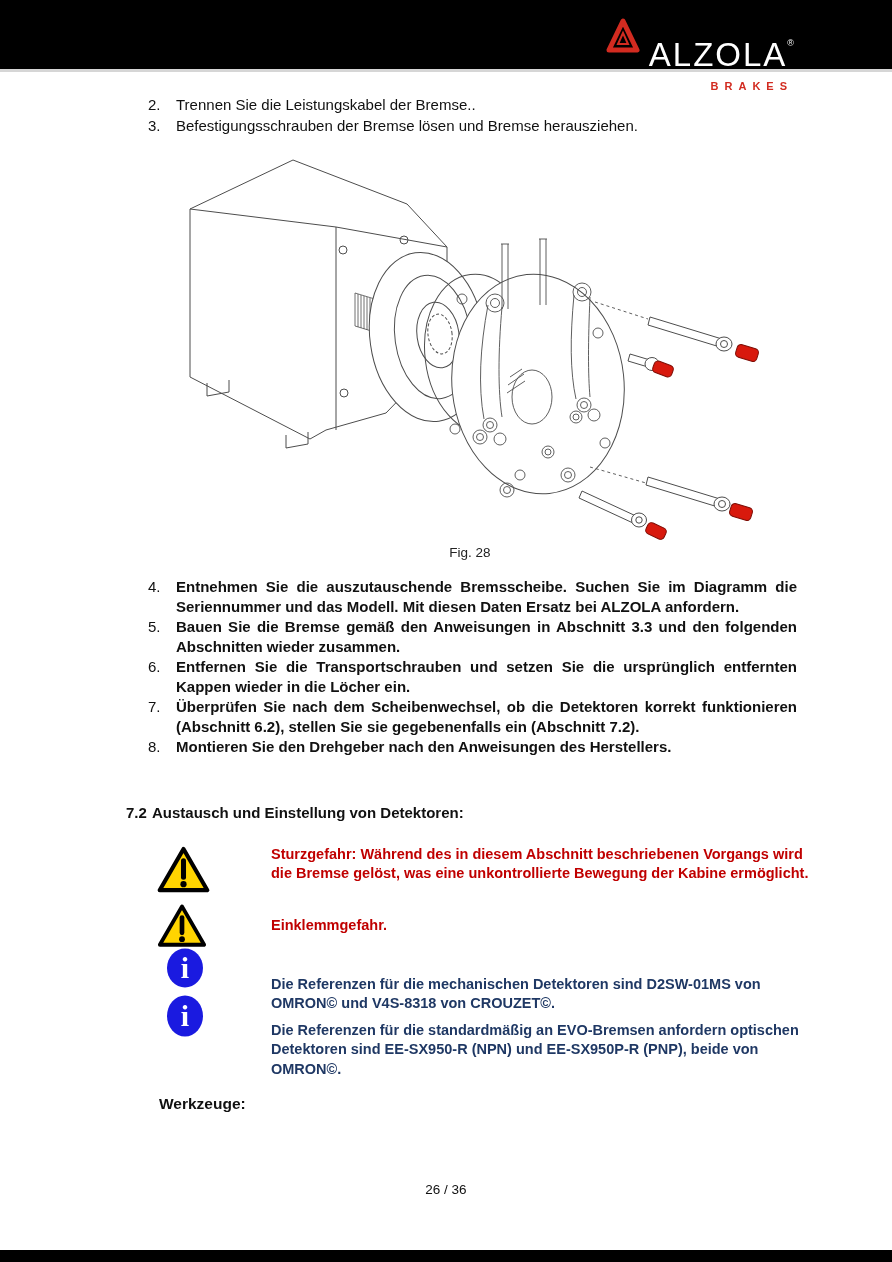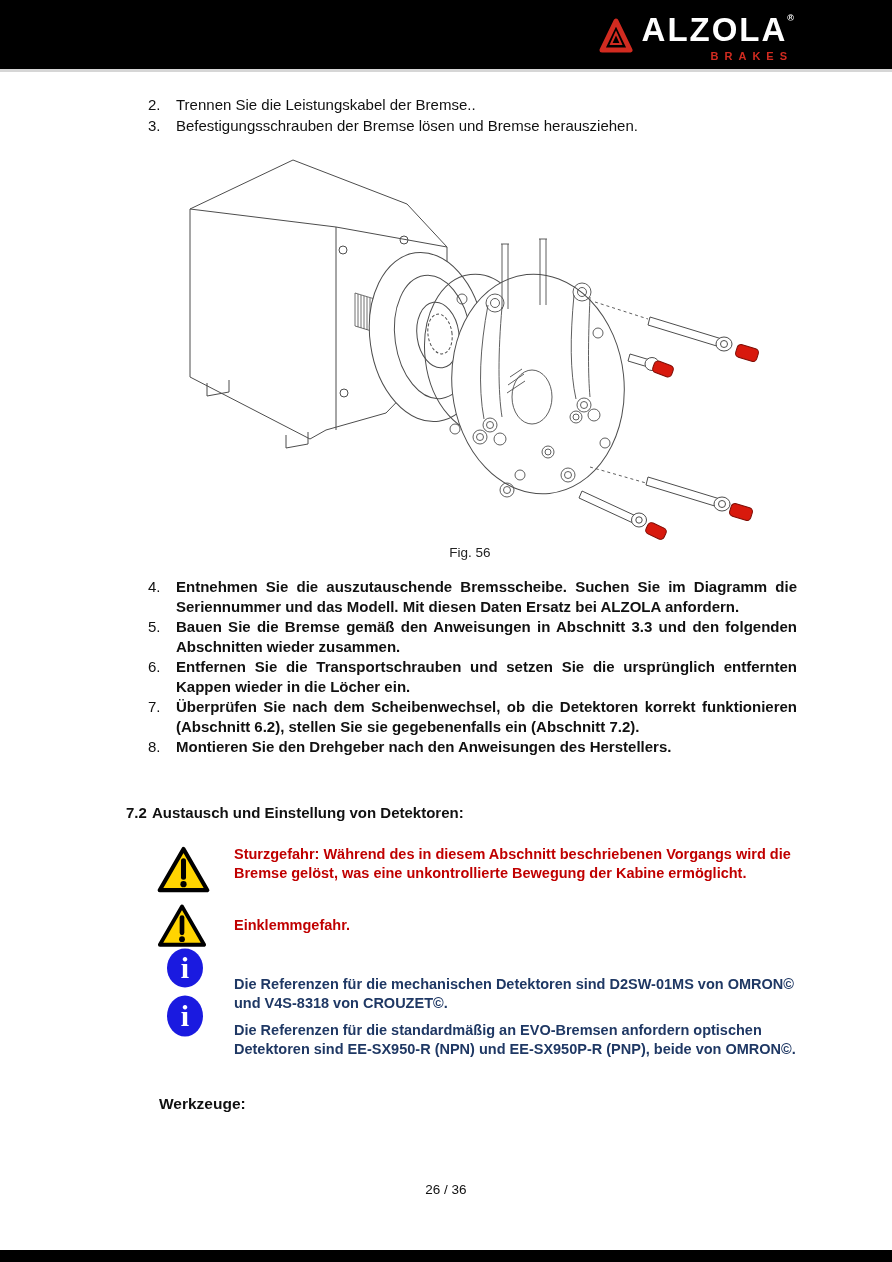--- a/index.html
+++ b/index.html
@@ -9,39 +9,39 @@
     margin:0 auto;
   }
   
   .header {
     position:absolute; top:0; left:0; width:892px; height:72px;
     background:#000; border-bottom:3px solid #d6d6d6; box-sizing:border-box;
   }
   .logo { position:absolute; top:12px; right:98px; display:flex; align-items:flex-start; }
   .logo-tri { margin:4px 8px 0 0; }
   .logo-main { display:flex; flex-direction:column; }
-  .logo-word { color:#ffffff; font-weight:bold; font-size:33px; line-height:36px; letter-spacing:2px; }
+  .logo-word { color:#ffffff; font-weight:normal; font-size:33px; line-height:46px; letter-spacing:2px;margin-top:20px; }
   .logo-reg { color:#ffffff; font-size:9px; vertical-align:top; position:relative; top:-12px; letter-spacing:0; }
   .logo-sub { color:#d22b20; font-weight:bold; font-size:11px; letter-spacing:6px; text-align:right; margin-top:2px; margin-right:1px; }
   
   .steps-top { position:absolute; top:94px; left:148px; width:650px; }
   .steps-bottom { position:absolute; top:577px; left:148px; width:649px; }
   .step { display:flex; font-size:15px; line-height:21px; }
   .steps-bottom .step { line-height:20px; }
   .step-num { width:28px; flex:none; }
   .step-text { flex:1; }
   .steps-bottom .step-text { text-align:justify;font-weight:bold; }
   
   .figure { position:absolute; top:147px; left:150px; width:620px; height:400px; }
   .fig-caption { position:absolute; top:545px; left:150px; width:640px; text-align:center; font-size:13.5px; color:#222; }
   
   .section-heading { position:absolute; top:804px; left:126px; display:flex; font-size:15px; font-weight:bold; }
   .section-num { width:26px; flex:none; }
   
-  .notice { position:absolute; left:156px; display:flex; width:656px; }
+  .notice { position:absolute; left:156px; display:flex; width:656px;gap:37px; }
   .notice-icon { width:78px; flex:none; }
   .notice-text { flex:1; font-weight:bold; font-size:14.5px; line-height:19.3px; }
   .notice-warning .notice-text { color:#c00000; }
   .notice-info .notice-text { color:#1f3864;margin-top:24px; }
   .notice-info .notice-icon svg { margin-left:10px; }
   .n1 { top:845px; }
   .n2 { top:903px; } .n2 .notice-text { padding-top:13px; }
   .n3 { top:948px; } .n3 .notice-text { padding-top:3px; }
   .n4 { top:995px; } .n4 .notice-text { padding-top:2px; }
   
@@ -162,21 +162,21 @@
           <circle cx="489" cy="373" r="3.2" fill="#fff"></circle>
       </g>
       <g fill="#d8190d" stroke="#7d0d05" stroke-width="1">
         <rect x="-11" y="-6.5" width="22" height="13" rx="4" transform="translate(597 206) rotate(17)"></rect>
         <rect x="-10" y="-6" width="20" height="12" rx="4" transform="translate(513 222) rotate(20)"></rect>
         <rect x="-11" y="-6.5" width="22" height="13" rx="4" transform="translate(591 365) rotate(17)"></rect>
         <rect x="-10" y="-6" width="20" height="12" rx="4" transform="translate(506 384) rotate(25)"></rect>
       </g>
     </svg>
   </div>
-  <div class="fig-caption">Fig. 56</div>
+  <div class="fig-caption">Fig. 28</div>
 
   <div class="steps-bottom">
     <div class="step">
       <span class="step-num">4.</span>
       <span class="step-text">Entnehmen Sie die auszutauschende Bremsscheibe. Suchen Sie im Diagramm die Seriennummer und das Modell. Mit diesen Daten Ersatz bei ALZOLA anfordern.</span>
     </div>
     <div class="step">
       <span class="step-num">5.</span>
       <span class="step-text">Bauen Sie die Bremse gemäß den Anweisungen in Abschnitt 3.3 und den folgenden Abschnitten wieder zusammen.</span>
     </div>

